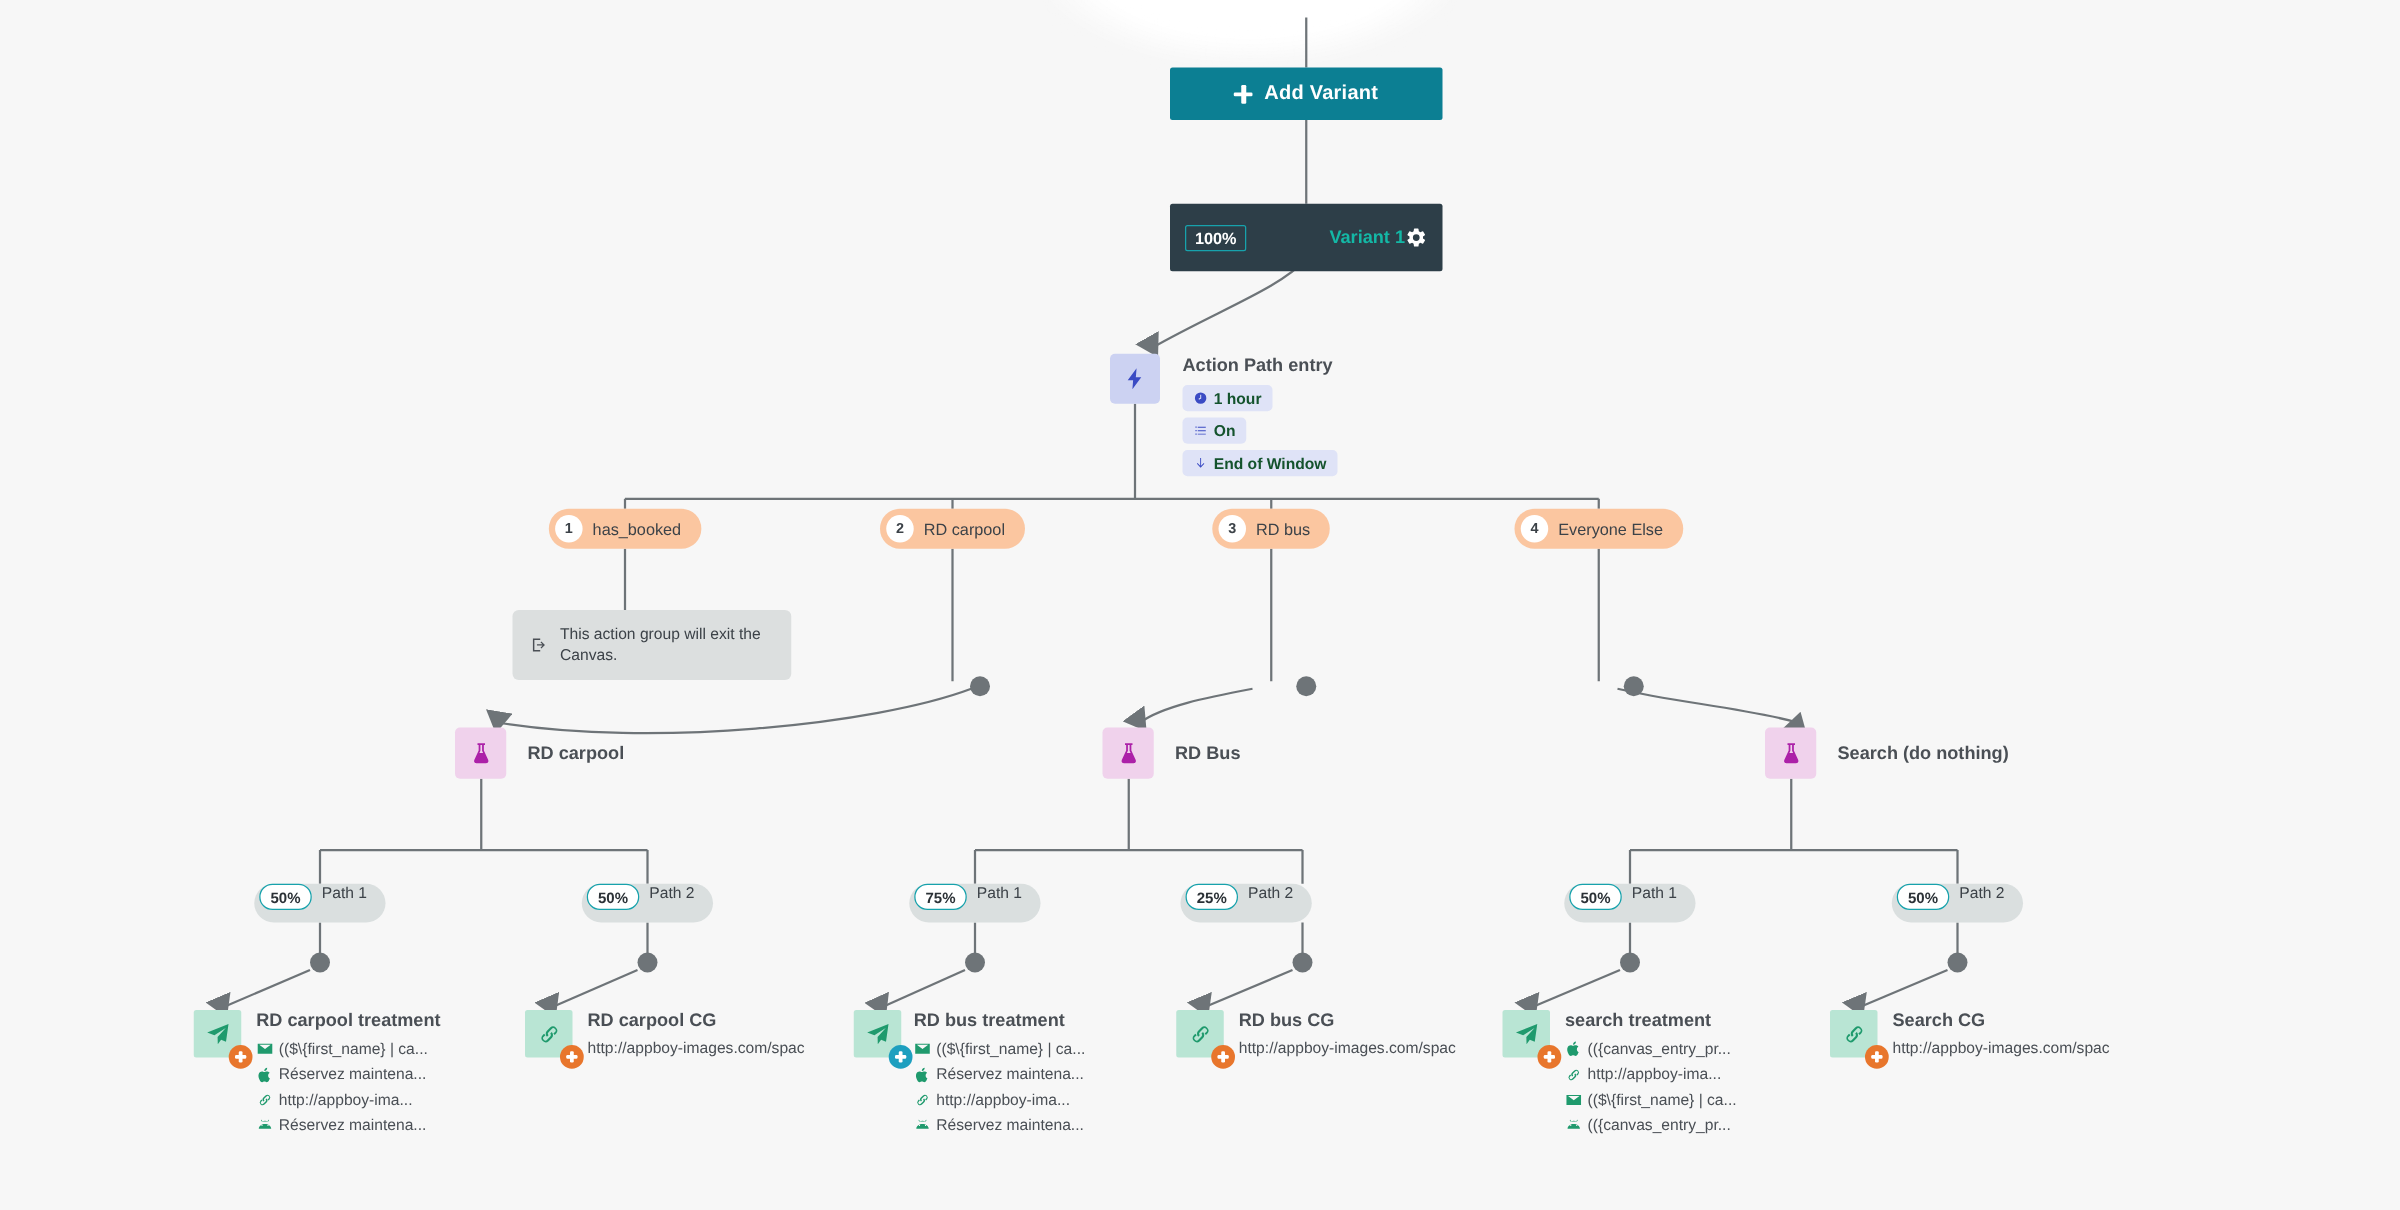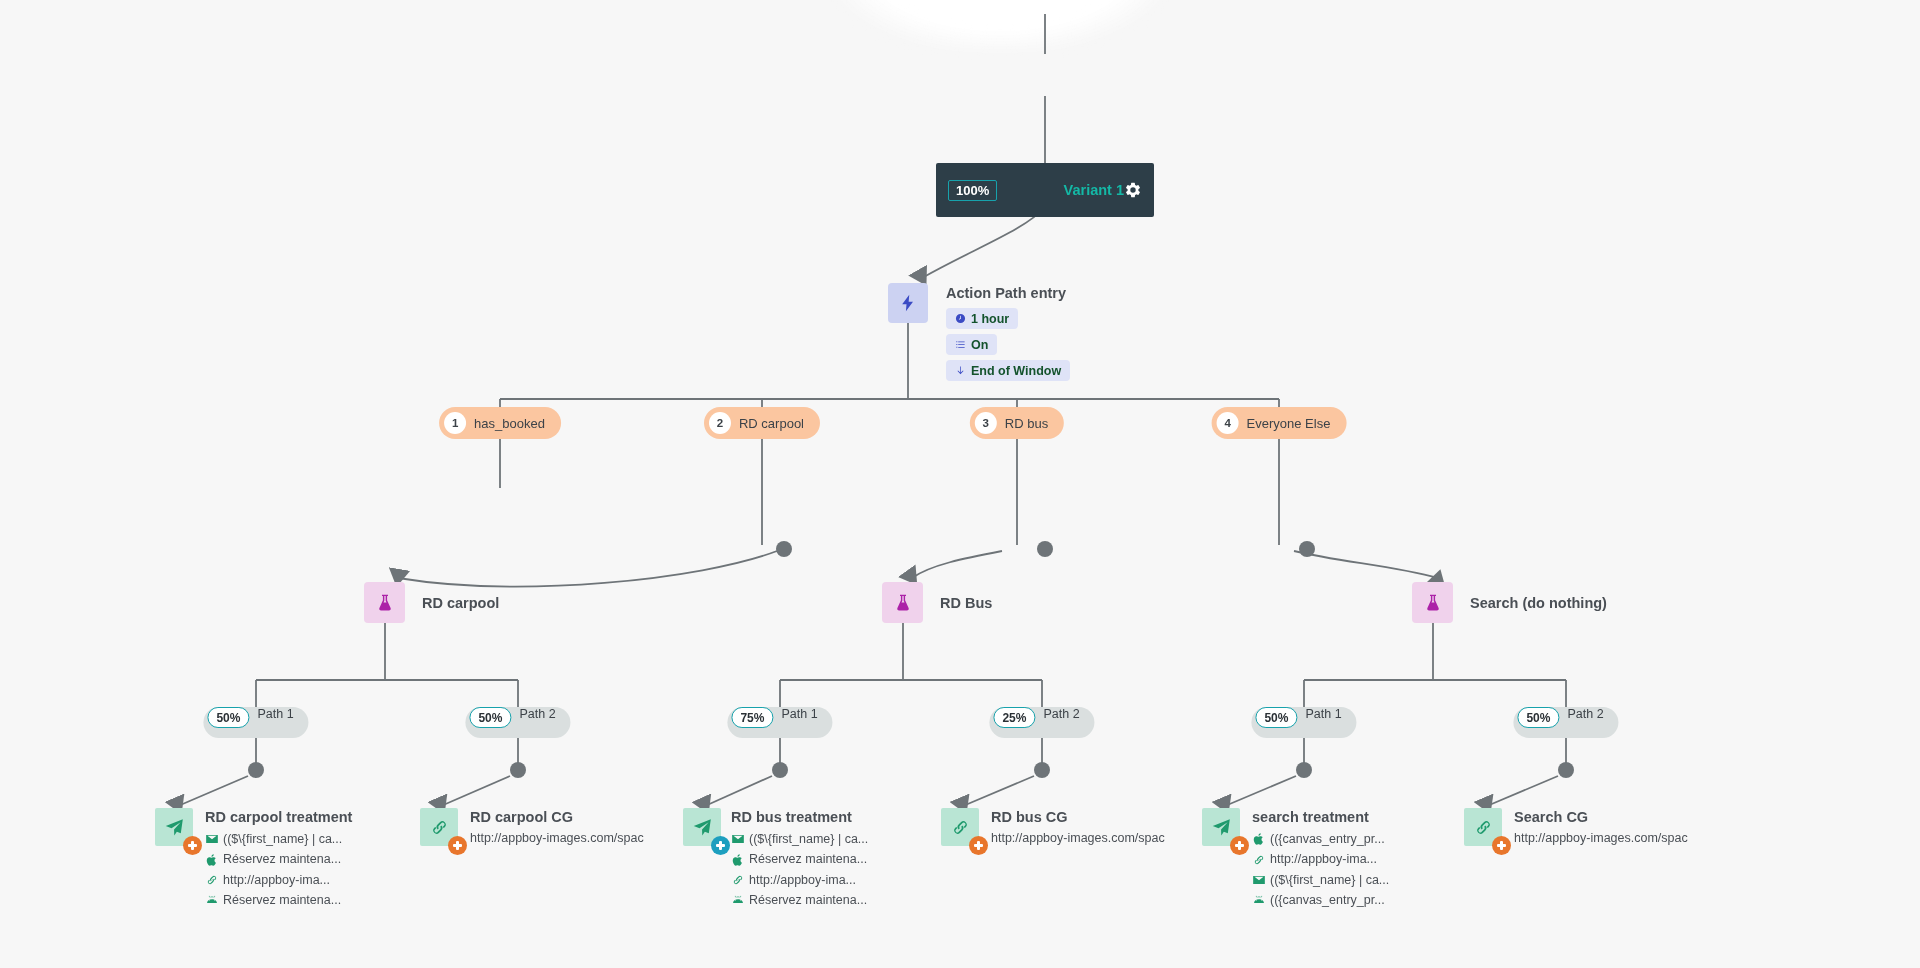--- a/index.html
+++ b/index.html
@@ -283,20 +283,24 @@
       <circle cx="1307" cy="549" r="8"></circle>
       <circle cx="256" cy="770" r="8"></circle>
       <circle cx="518" cy="770" r="8"></circle>
       <circle cx="780" cy="770" r="8"></circle>
       <circle cx="1042" cy="770" r="8"></circle>
       <circle cx="1304" cy="770" r="8"></circle>
       <circle cx="1566" cy="770" r="8"></circle>
     </g>
   </svg>
 
+  <button class="add-variant">
+    <span class="plus"></span>
+    <span>Add Variant</span>
+  </button>
 
   <div class="variant-bar">
     <span class="variant-pct">100%</span>
     <span class="variant-name">Variant 1</span>
     <svg class="gear" viewBox="0 0 24 24">
       <path d="M19.14 12.94a7.07 7.07 0 0 0 .06-.94 7.07 7.07 0 0 0-.06-.94l2.03-1.58a.5.5 0 0 0 .12-.62l-1.92-3.32a.5.5 0 0 0-.6-.22l-2.39.96a7.02 7.02 0 0 0-1.62-.94l-.36-2.54a.5.5 0 0 0-.5-.42h-3.84a.5.5 0 0 0-.5.42l-.36 2.54c-.59.24-1.13.56-1.62.94l-2.39-.96a.5.5 0 0 0-.6.22L2.67 8.86a.5.5 0 0 0 .12.62l2.03 1.58a7.3 7.3 0 0 0 0 1.88l-2.03 1.58a.5.5 0 0 0-.12.62l1.92 3.32c.12.22.38.3.6.22l2.39-.96c.5.38 1.03.7 1.62.94l.36 2.54c.04.24.25.42.5.42h3.84c.25 0 .46-.18.5-.42l.36-2.54c.59-.24 1.13-.56 1.62-.94l2.39.96c.22.08.48 0 .6-.22l1.92-3.32a.5.5 0 0 0-.12-.62l-2.03-1.58zM12 15.6A3.6 3.6 0 1 1 12 8.4a3.6 3.6 0 0 1 0 7.2z"></path>
     </svg>
   </div>
 
   <div class="ap-icon">
@@ -342,20 +346,26 @@
   </div>
   <div class="cond-pill" style="left:1017px; top:407px;">
     <span class="cond-num">3</span>
     <span class="cond-label">RD bus</span>
   </div>
   <div class="cond-pill" style="left:1279px; top:407px;">
     <span class="cond-num">4</span>
     <span class="cond-label">Everyone Else</span>
   </div>
 
+  <div class="exit-note">
+    <svg viewBox="0 0 24 24">
+      <path d="M4 3h10v2H6v14h8v2H4zm11.6 4.2 4.9 4.8-4.9 4.8-1.2-1.2 2.8-2.8H9.5v-1.7h7.7l-2.8-2.7z"></path>
+    </svg>
+    <span>This action group will exit the Canvas.</span>
+  </div>
 
   <div class="exp-icon" style="left:364px; top:582px;">
     <svg viewBox="0 0 24 24">
       <path d="M8.4 2h7.2v1.7h-1.1v5.1l4.2 9.1c.7 1.5-.4 3.1-2 3.1H7.3c-1.6 0-2.7-1.6-2-3.1l4.2-9.1V3.7H8.4zm2.8 1.7v5.5l-1 2.1h3.6l-1-2.1V3.7z"></path>
     </svg>
   </div>
   <div class="exp-label node-title" style="left:422px; top:594px;">RD carpool</div>
 
   <div class="exp-icon" style="left:882px; top:582px;">
     <svg viewBox="0 0 24 24">
@@ -376,21 +386,21 @@
     <span class="path-label">Path 1</span>
   </div>
   <div class="path-pill" style="left:518px; top:707px;">
     <span class="path-pct">50%</span>
     <span class="path-label">Path 2</span>
   </div>
   <div class="path-pill" style="left:780px; top:707px;">
     <span class="path-pct">75%</span>
     <span class="path-label">Path 1</span>
   </div>
-  <div class="path-pill" style="left:1042px; top:707px;">
+  <div class="path-pill" style="left:997px; top:707px;">
     <span class="path-pct">25%</span>
     <span class="path-label">Path 2</span>
   </div>
   <div class="path-pill" style="left:1304px; top:707px;">
     <span class="path-pct">50%</span>
     <span class="path-label">Path 1</span>
   </div>
   <div class="path-pill" style="left:1566px; top:707px;">
     <span class="path-pct">50%</span>
     <span class="path-label">Path 2</span>

